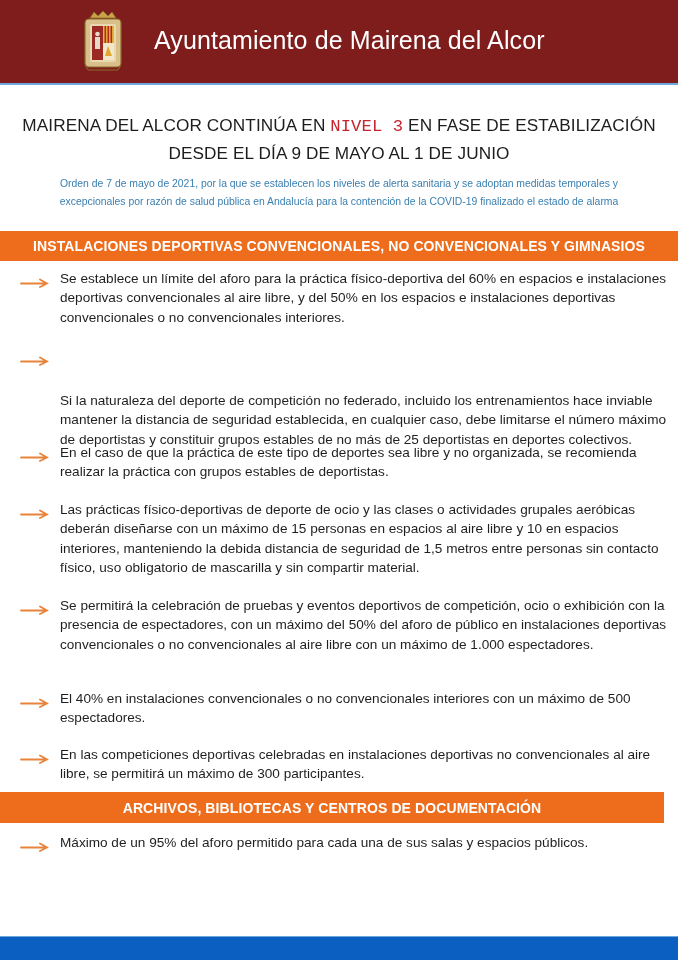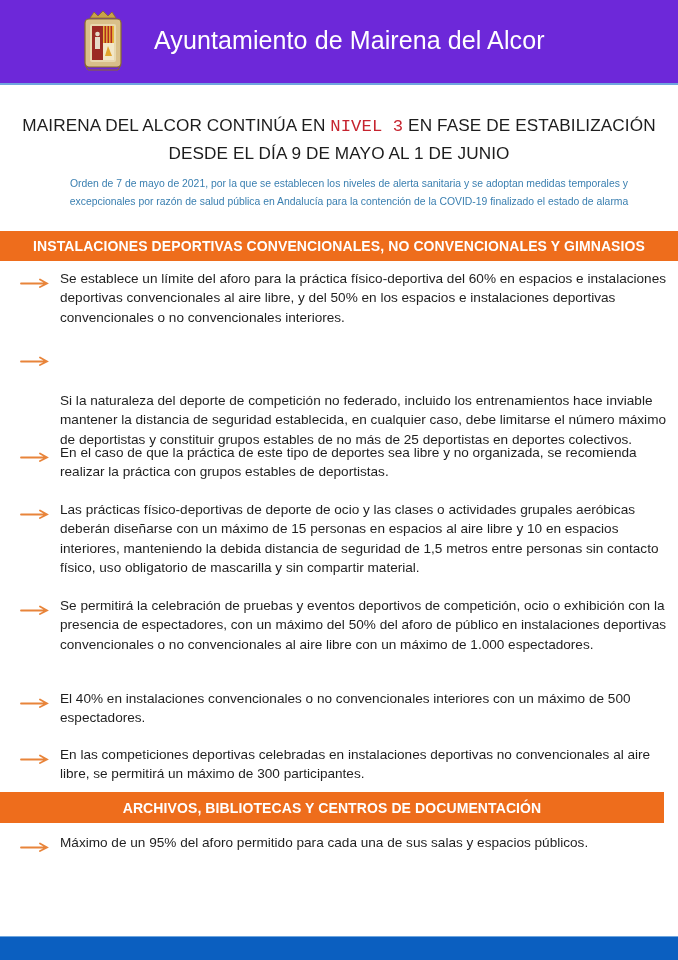--- a/index.html
+++ b/index.html
@@ -5,39 +5,39 @@
   html, body { margin: 0; padding: 0; }
   body {
     width: 678px; height: 960px; overflow: hidden;
     background: #ffffff;
     font-family: "Liberation Sans", "DejaVu Sans", sans-serif;
     color: #1f1f1f;
     position: relative;
   }
   .header {
     position: absolute; left: 0; top: 0; width: 678px; height: 83px;
-    background: #6d28d9;
+    background: #7f1d1d;
     border-bottom: 2px solid #6fa6de;
   }
   .crest {
     position: absolute; left: 82px; top: 10px; width: 42px; height: 62px;
   }
   .header-title {
     position: absolute; left: 154px; top: 26px;
     font-size: 25px; color: #ffffff; letter-spacing: 0.1px;
     white-space: nowrap;
   }
   .main-title {
     position: absolute; left: 0; top: 112px; width: 678px;
     text-align: center; font-size: 17.2px; line-height: 26px;
     color: #1d1d1d; letter-spacing: 0.1px;
   }
   .main-title .hl { color: #c6242f; font-family: Liberation Mono, monospace; }
   .subtitle {
-    position: absolute; left: 20px; top: 175px; width: 658px;
+    position: absolute; left: 10px; top: 175px; width: 658px;
     text-align: center; font-size: 10.4px; line-height: 18px;
     color: #3a7fb0;
   }
   .section-bar {
     position: absolute; background: #ee6d1c;
     color: #ffffff; font-weight: bold; text-align: center;
     font-size: 14px; letter-spacing: 0.1px;
     display: flex; align-items: center; justify-content: center;
     white-space: nowrap;
   }

